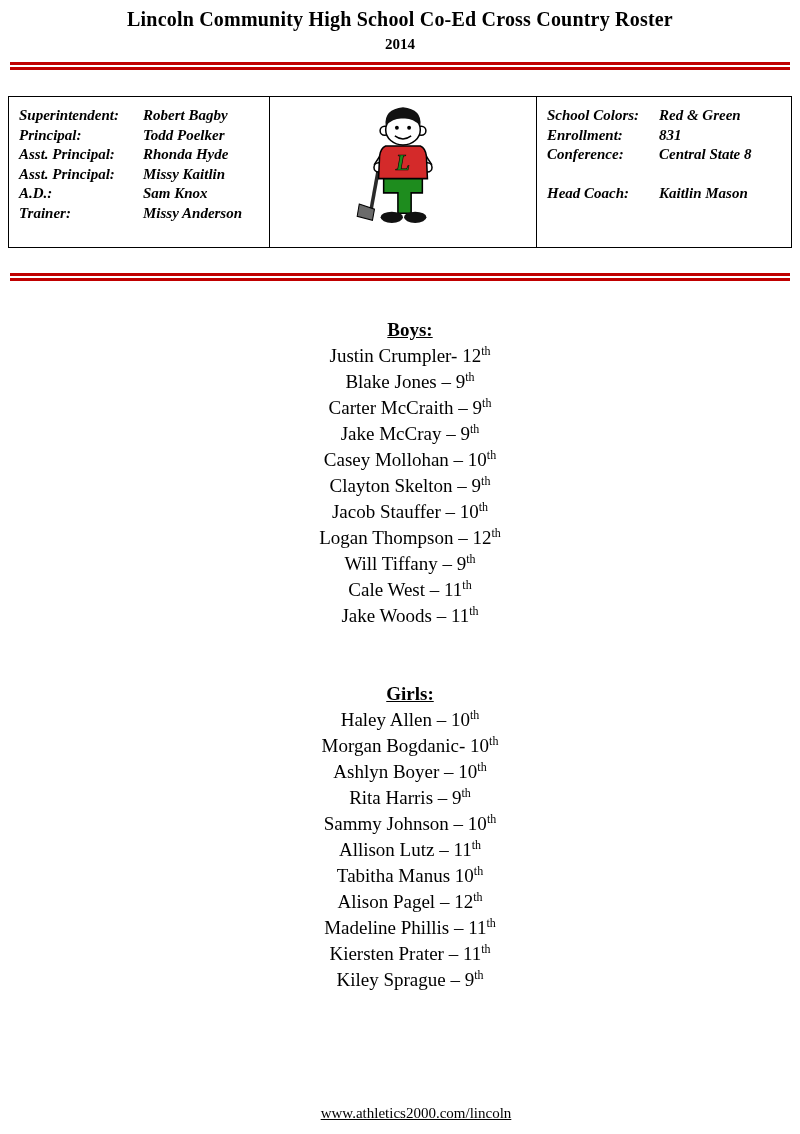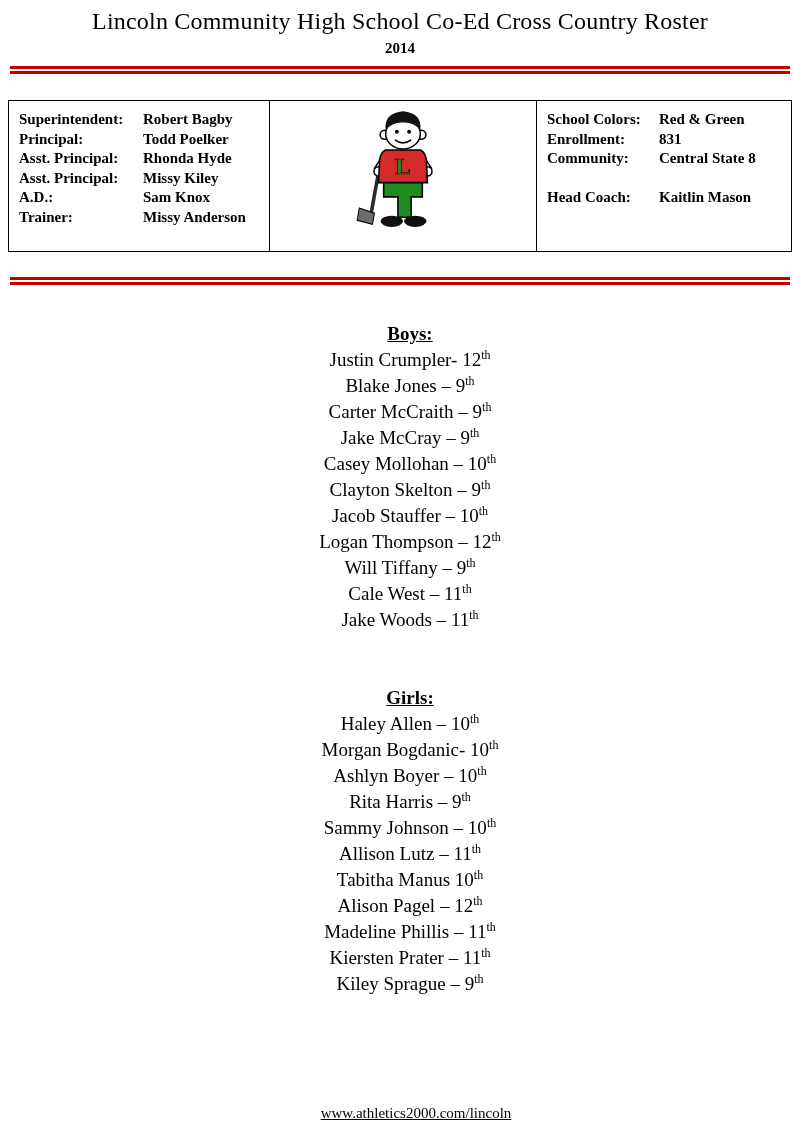--- a/index.html
+++ b/index.html
@@ -8,22 +8,22 @@
   .page {
     position: relative;
     width: 800px;
     height: 1134px;
     margin: 0 auto;
     background: #fff;
     overflow: hidden;
   }
   .title {
     text-align: center;
-    font-weight: normal;
-    font-size: 24px;
+    font-weight: bold;
+    font-size: 20px;
     padding-top: 8px;
     letter-spacing: 0.2px;
   }
   .year {
     text-align: center;
     font-weight: bold;
     font-size: 15px;
     margin-top: 5px;
   }
   .double-rule {
@@ -34,20 +34,21 @@
   }
   .rule-1 { margin-top: 9px; }
   .rule-2 { margin-top: 25px; }
 
   .info-table {
     display: flex;
     margin: 26px 8px 0 8px;
     border: 1px solid #000;
     height: 152px;
     background: #fff;
+    font-style: italic;
   }
   .info-cell { padding: 9px 10px; }
   .cell-staff { width: 260px; }
   .cell-mascot {
     width: 268px;
     border-left: 1px solid #000;
     border-right: 1px solid #000;
     display: flex;
     align-items: center;
     justify-content: center;
@@ -117,21 +118,21 @@
       <div class="info-row">
         <span class="staff-label">Principal:</span>
         <span class="staff-value">Todd Poelker</span>
       </div>
       <div class="info-row">
         <span class="staff-label">Asst. Principal:</span>
         <span class="staff-value">Rhonda Hyde</span>
       </div>
       <div class="info-row">
         <span class="staff-label">Asst. Principal:</span>
-        <span class="staff-value">Missy Kiley</span>
+        <span class="staff-value">Missy Kaitlin</span>
       </div>
       <div class="info-row">
         <span class="staff-label">A.D.:</span>
         <span class="staff-value">Sam Knox</span>
       </div>
       <div class="info-row">
         <span class="staff-label">Trainer:</span>
         <span class="staff-value">Missy Anderson</span>
       </div>
     </div>
@@ -176,21 +177,21 @@
     <div class="info-cell cell-school">
       <div class="info-row">
         <span class="school-label">School Colors:</span>
         <span class="school-value">Red &amp; Green</span>
       </div>
       <div class="info-row">
         <span class="school-label">Enrollment:</span>
         <span class="school-value">831</span>
       </div>
       <div class="info-row">
-        <span class="school-label">Community:</span>
+        <span class="school-label">Conference:</span>
         <span class="school-value">Central State 8</span>
       </div>
       <div class="info-row gap-above">
         <span class="school-label">Head Coach:</span>
         <span class="school-value">Kaitlin Mason</span>
       </div>
     </div>
 
   </div>
 

